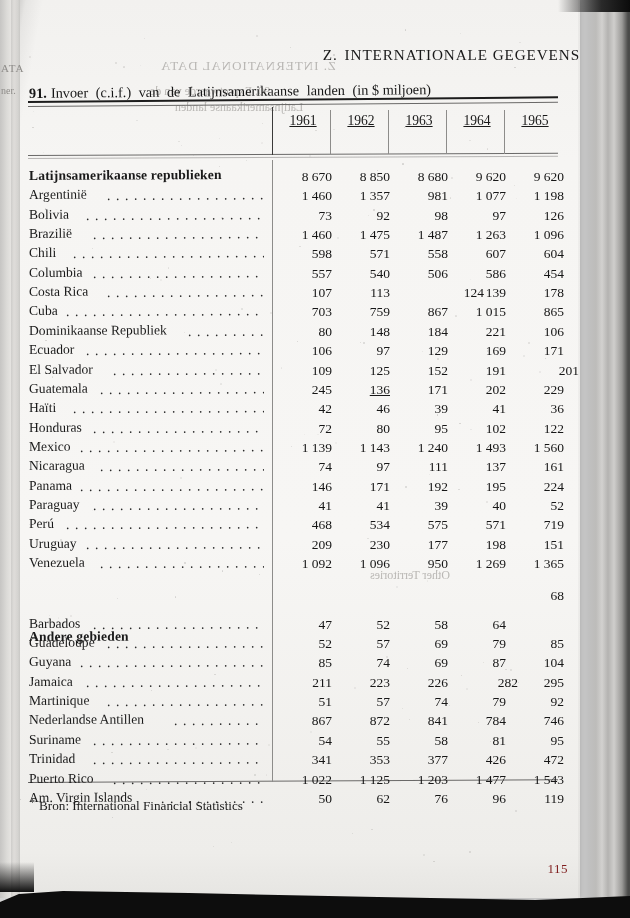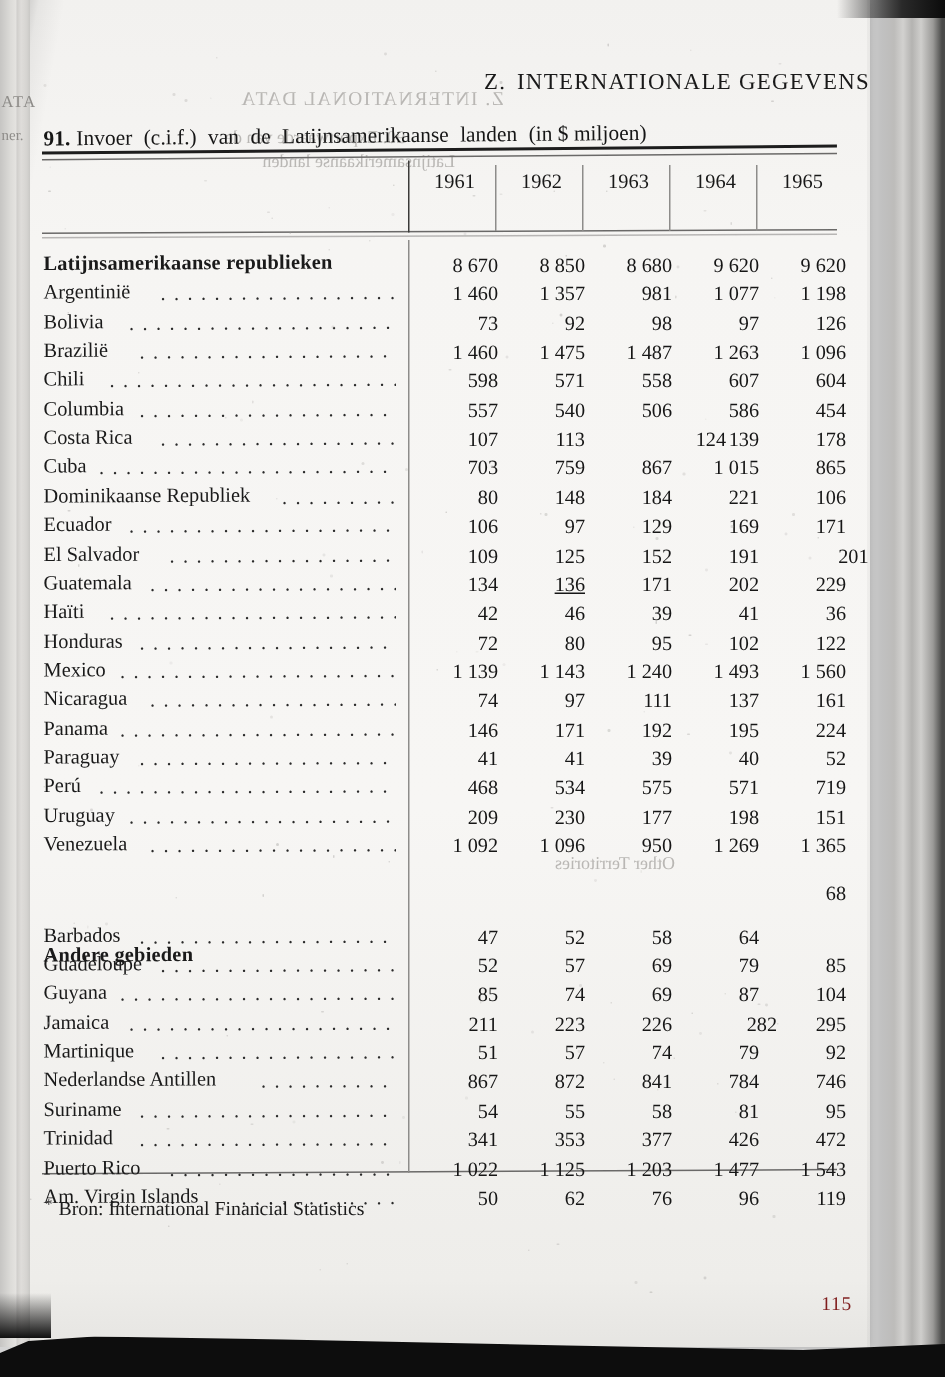--- a/index.html
+++ b/index.html
@@ -82,21 +82,21 @@
   .tabtitle .w{margin-right:4px;}
 
   
   .rule{position:absolute;background:#1d1d1d;}
   .rule.hair{background:#6a6968;height:1px;}
   .vrule{position:absolute;width:1px;background:#3b3a39;}
   .vrule.lite{background:#8d8c8a;}
 
   .yhead{
     position:absolute;top:113px;
-    width:58px;text-align:center;font-size:13.6px;color:#181818;
+    width:58px;text-align:center;font-size:13.6px;color:#181818;text-decoration:underline;
   }
 
   .rowlbl{
     position:absolute;left:29px;
     font-size:13.6px;color:#1a1a1a;white-space:nowrap;
   }
   .rowlbl.bold{font-weight:bold;letter-spacing:0.15px;}
   .leaders{
     position:absolute;
     height:14px;overflow:hidden;
@@ -243,21 +243,21 @@
       <div class="num" style="left: 506px; top: 343.15px;">171</div>
       <div class="rowlbl" style="top: 361.5px; transform: rotate(-0.24deg); transform-origin: left center;">El Salvador</div>
       <div class="leaders" style="left: 113.25px; top: 362.5px; width: 150.75px; transform: rotate(-0.24deg); transform-origin: left center;">............................................................</div>
       <div class="num" style="left: 274px; top: 362.5px;">109</div>
       <div class="num" style="left: 332px; top: 362.5px;">125</div>
       <div class="num" style="left: 390px; top: 362.5px;">152</div>
       <div class="num" style="left: 448px; top: 362.5px;">191</div>
       <div class="num" style="left: 521px; top: 362.5px;">201</div>
       <div class="rowlbl" style="top: 380.85px; transform: rotate(-0.236deg); transform-origin: left center;">Guatemala</div>
       <div class="leaders" style="left: 99.75px; top: 381.85px; width: 164.25px; transform: rotate(-0.236deg); transform-origin: left center;">............................................................</div>
-      <div class="num" style="left: 274px; top: 381.85px;">134</div>
+      <div class="num" style="left: 274px; top: 381.85px;">245</div>
       <div class="num" style="left: 332px; top: 381.85px; text-decoration: underline;">136</div>
       <div class="num" style="left: 390px; top: 381.85px;">171</div>
       <div class="num" style="left: 448px; top: 381.85px;">202</div>
       <div class="num" style="left: 506px; top: 381.85px;">229</div>
       <div class="rowlbl" style="top: 400.2px; transform: rotate(-0.232deg); transform-origin: left center;">Haïti</div>
       <div class="leaders" style="left: 72.75px; top: 401.2px; width: 191.25px; transform: rotate(-0.232deg); transform-origin: left center;">............................................................</div>
       <div class="num" style="left: 274px; top: 401.2px;">42</div>
       <div class="num" style="left: 332px; top: 401.2px;">46</div>
       <div class="num" style="left: 390px; top: 401.2px;">39</div>
       <div class="num" style="left: 448px; top: 401.2px;">41</div>

